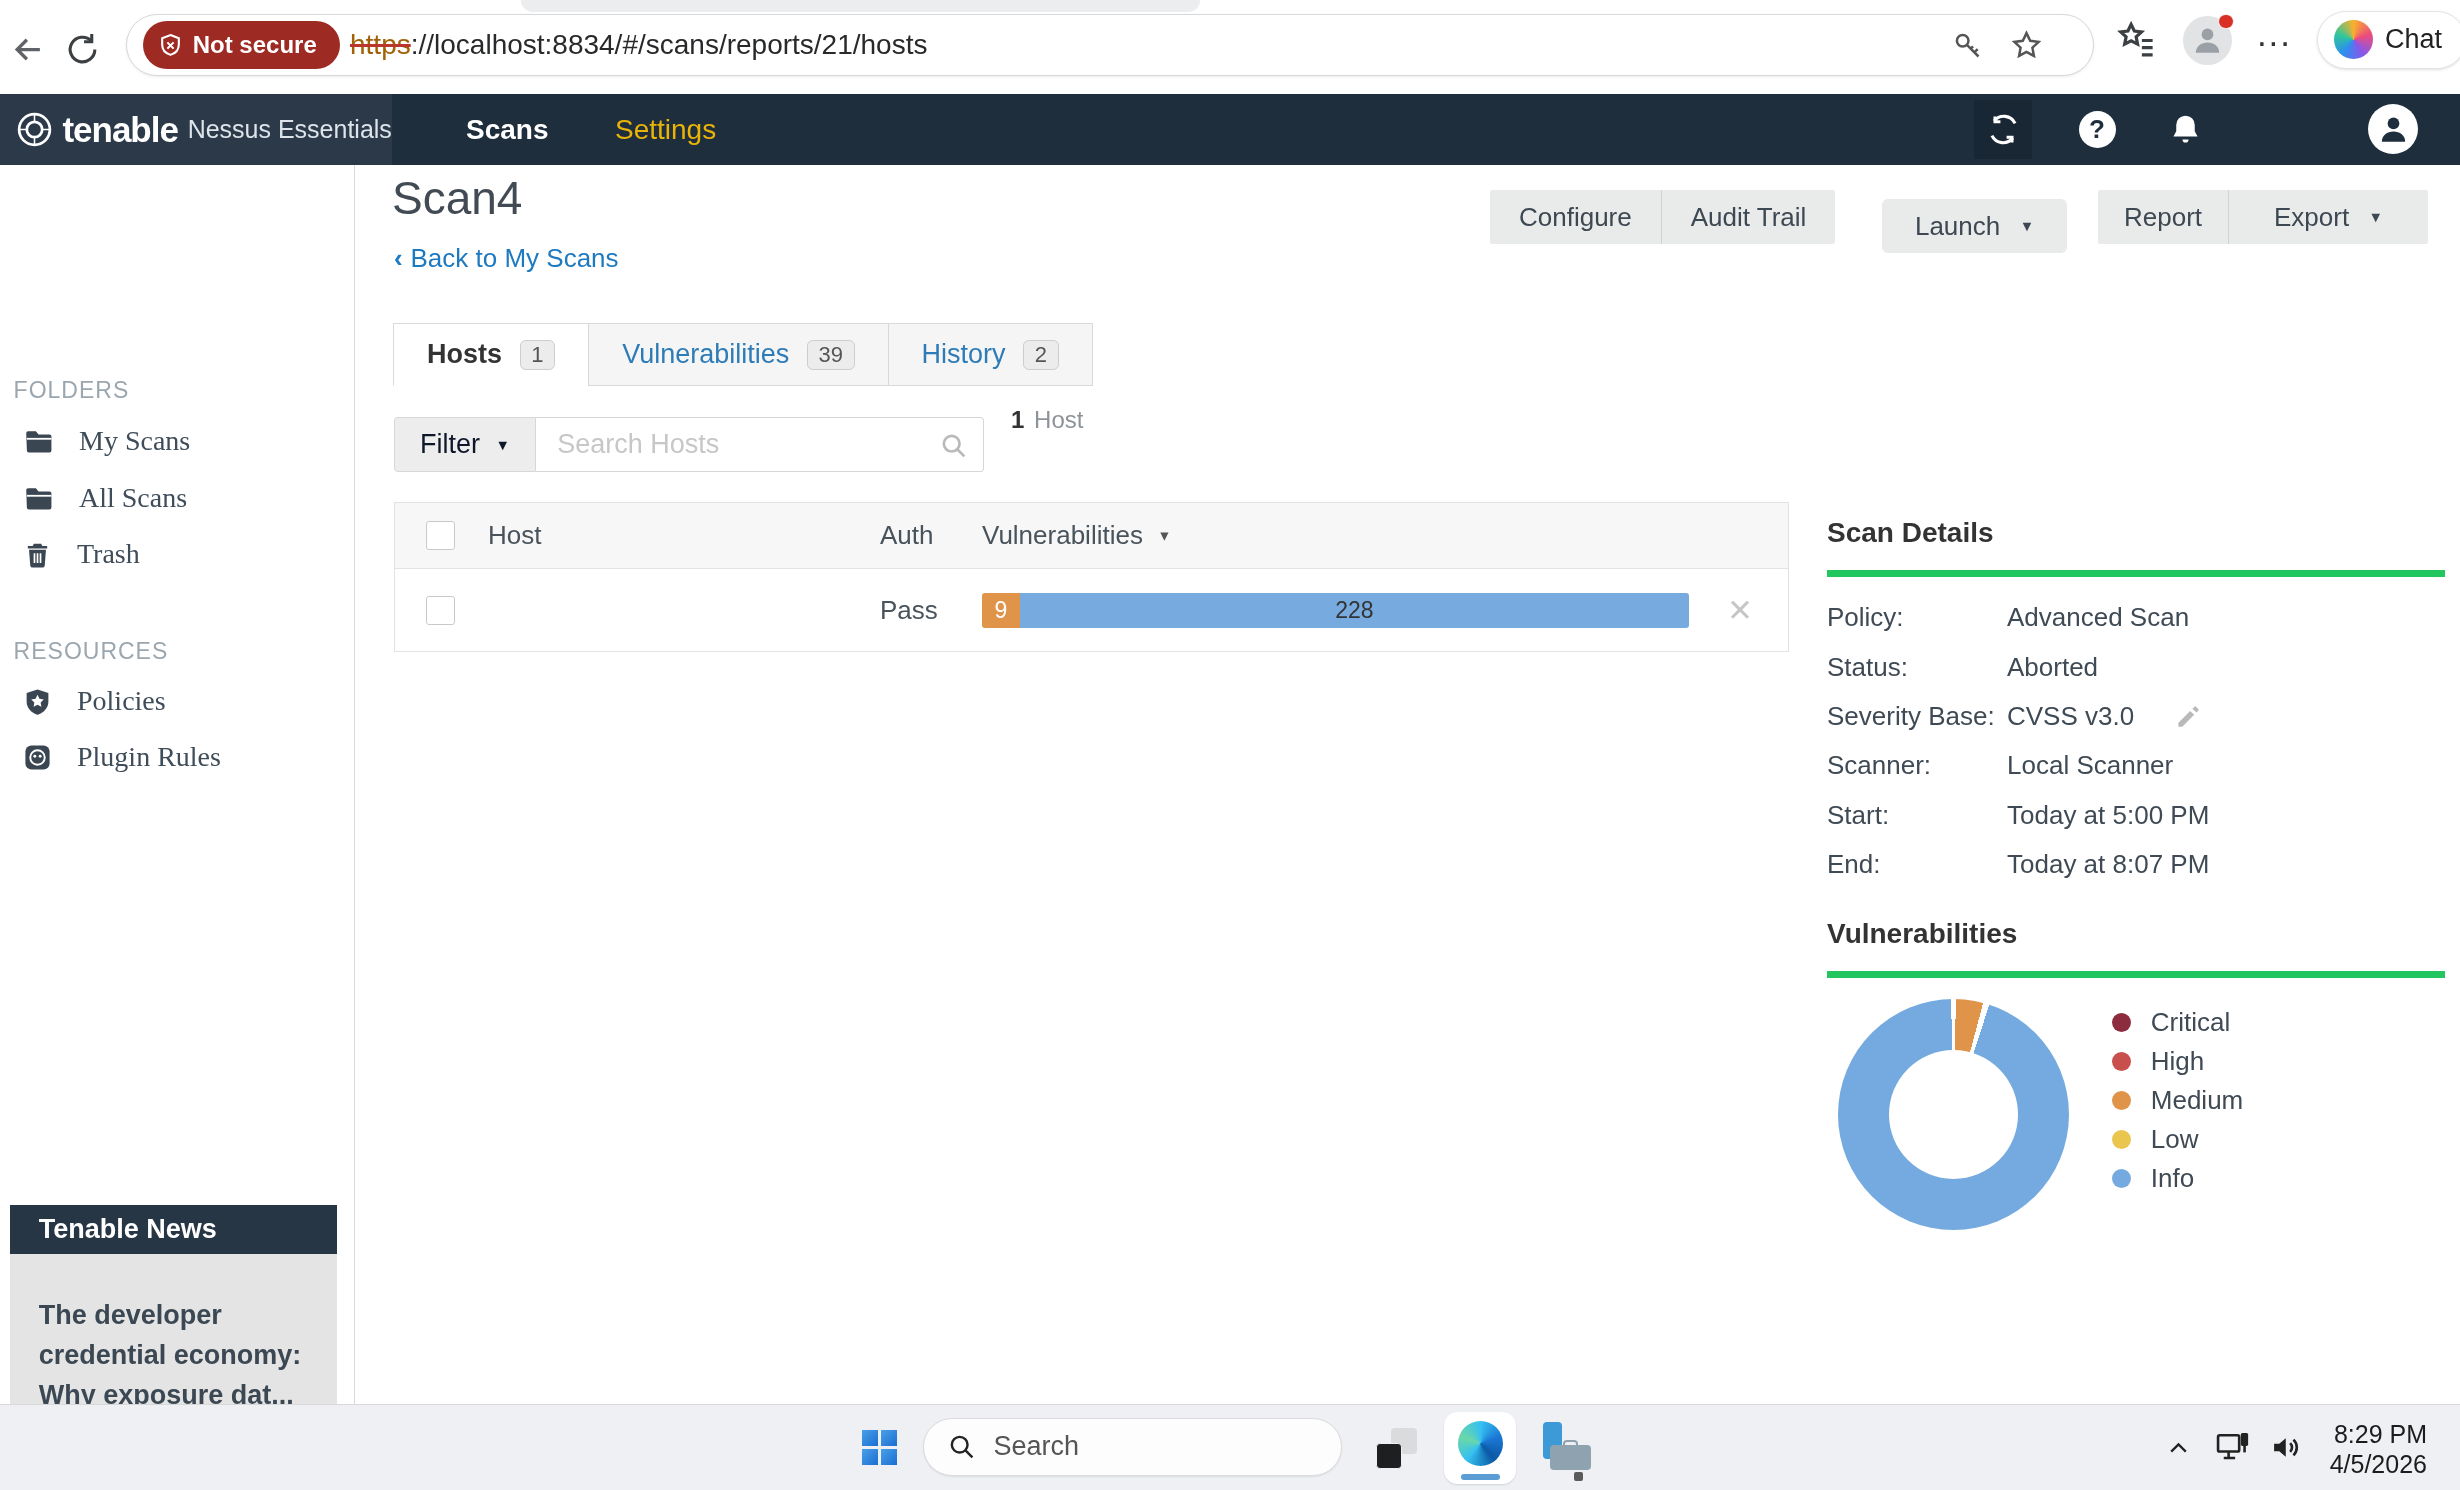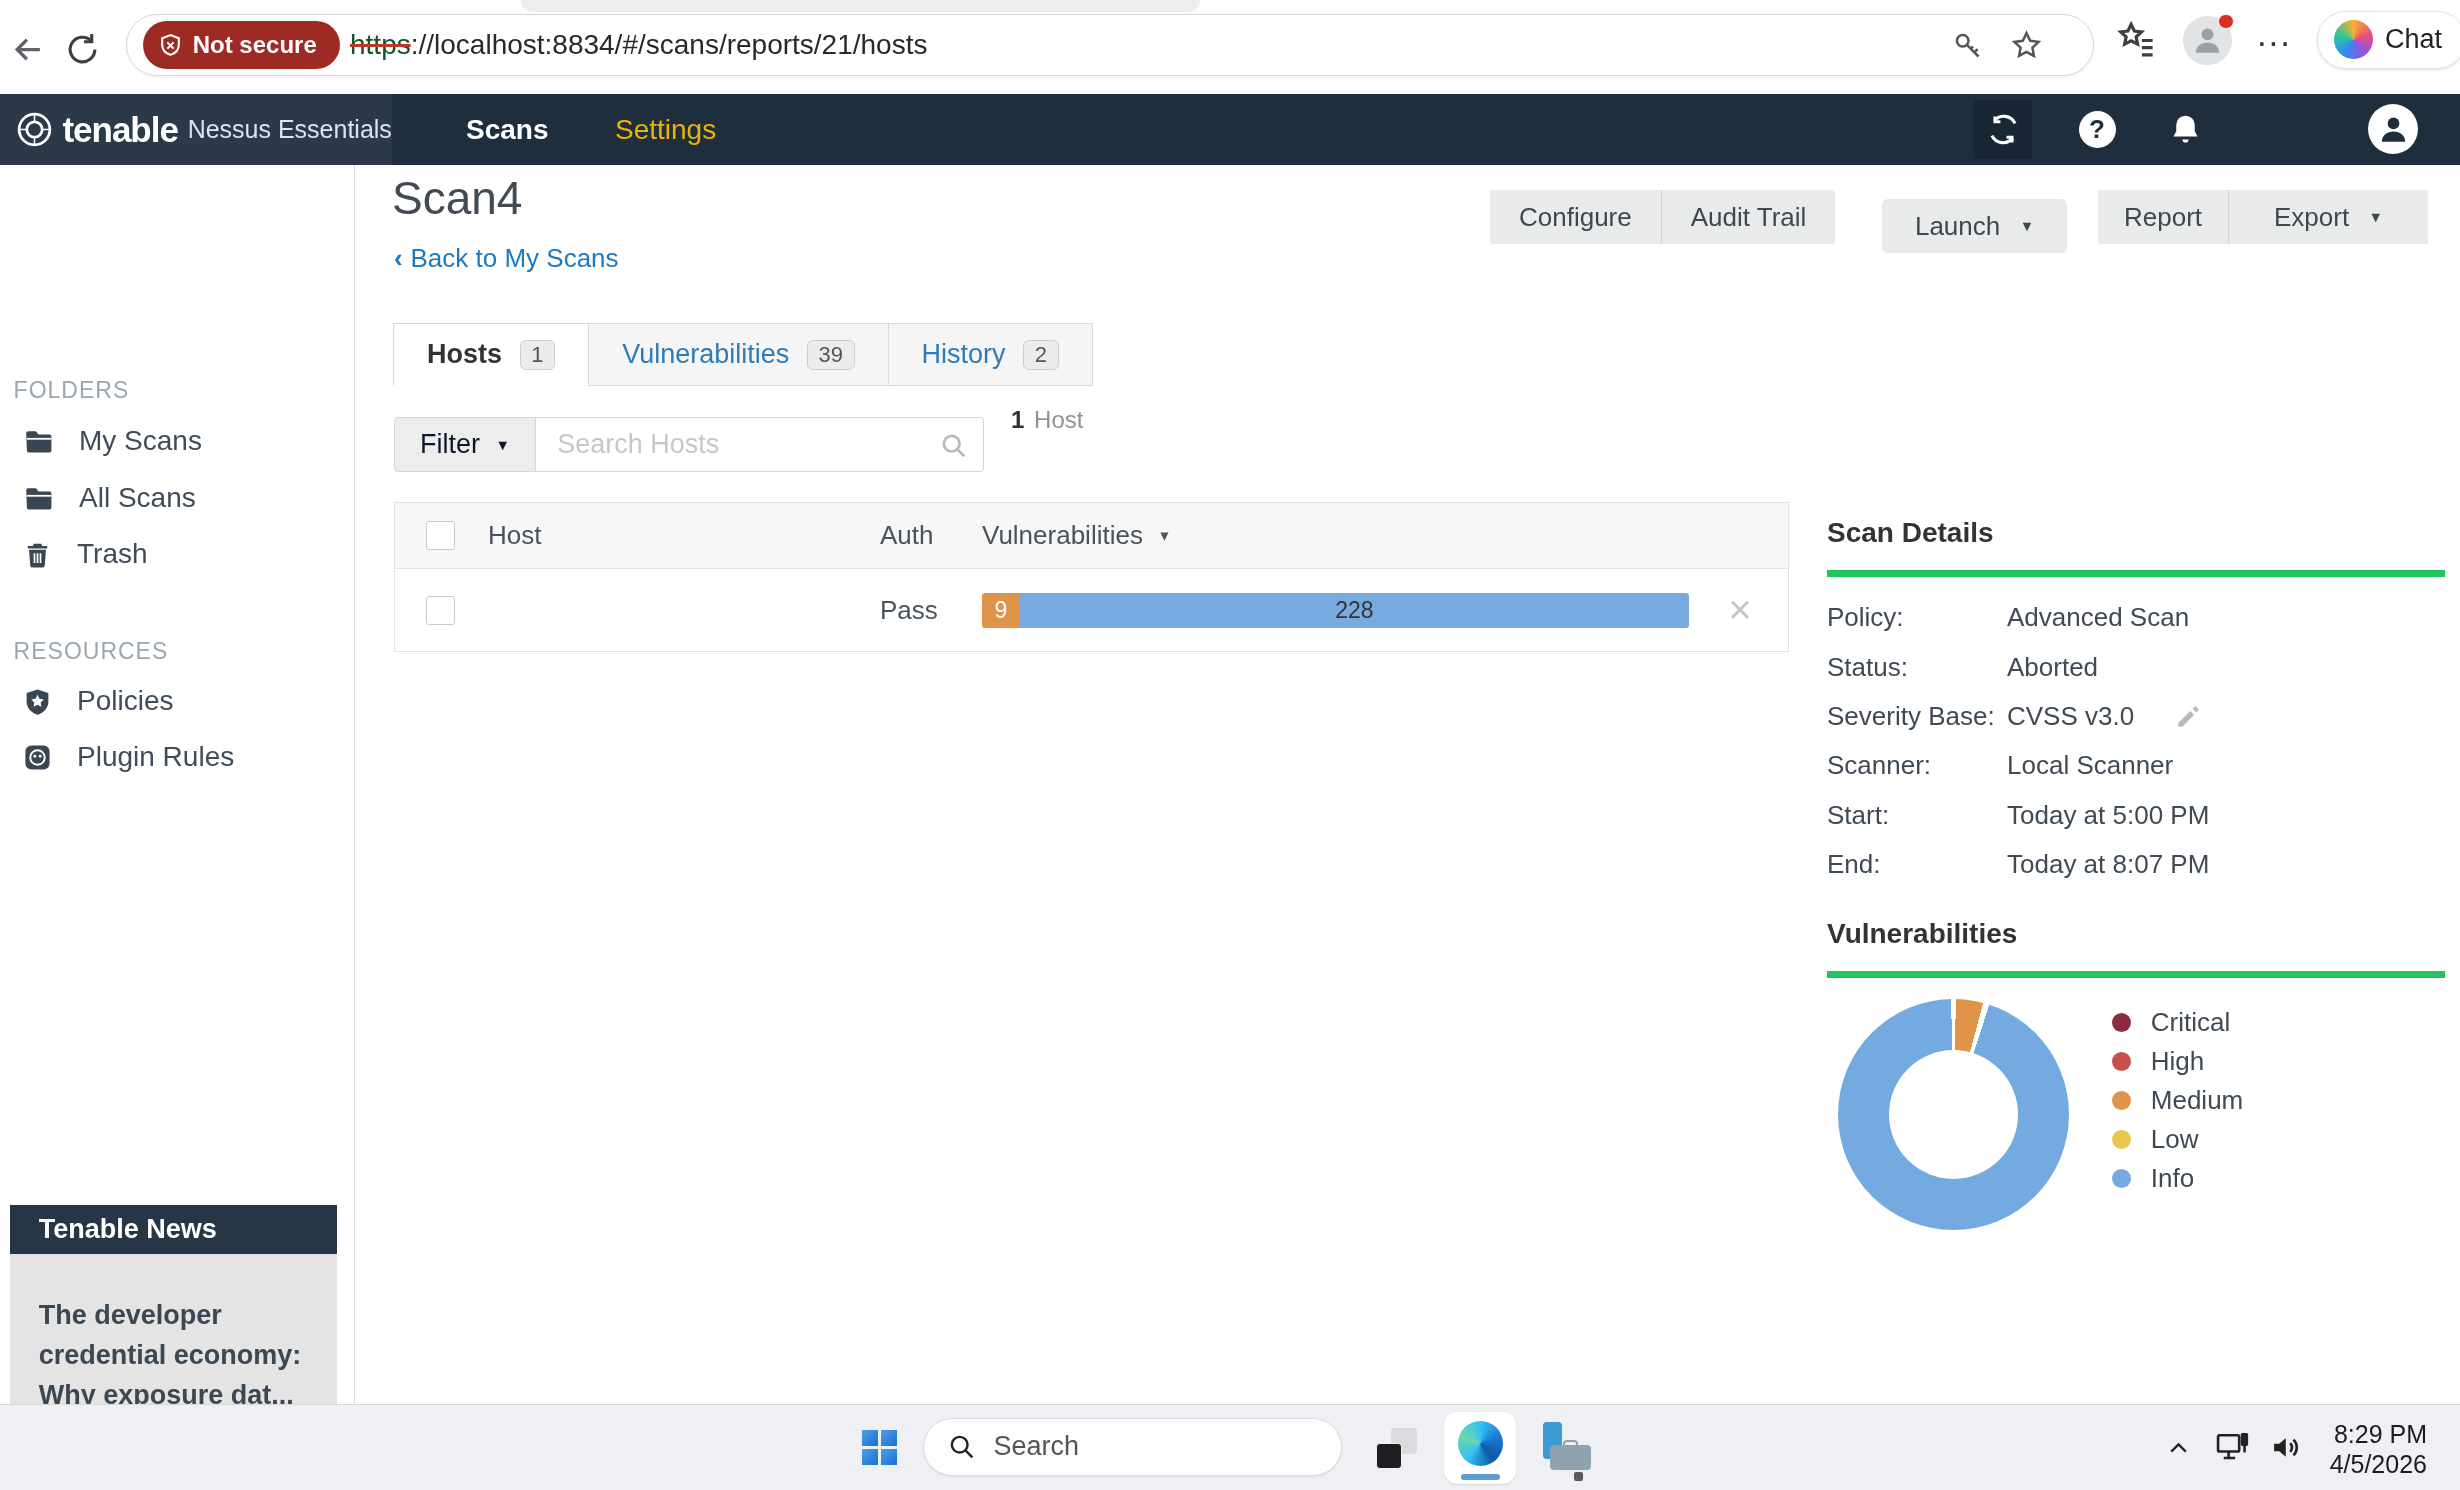--- a/index.html
+++ b/index.html
@@ -8,21 +8,21 @@
   .screen { position:relative; width:2461px; height:1490px; background:#fff; }
 
   
   .browser-chrome { position:absolute; left:0; top:0; width:2461px; height:94px; background:#fff; }
   .tab-sliver { position:absolute; left:521px; top:0; width:679px; height:11.6px; background:#ebedef; border-radius:0 0 11.6px 11.6px; }
   .nav-btn { position:absolute; top:27px; width:45px; height:45px; display:flex; align-items:center; justify-content:center; background:none; border:none; cursor:pointer; }
   .back-btn { left:5.8px; } .reload-btn { left:60px; }
   .address-bar { position:absolute; left:126px; top:13.6px; width:1968px; height:62px; background:#fff; border:1px solid #d6d8db; border-radius:31px; box-shadow:0 1px 2.9px rgba(0,0,0,.08); }
   .not-secure { position:absolute; left:15.5px; top:6.8px; height:48px; border-radius:24px; background:#9d2a23; color:#fff; display:flex; align-items:center; gap:9.7px; padding:0 23px 0 15.5px; font-size:24px; font-weight:700; }
   .url { position:absolute; left:223px; top:0; height:60px; display:flex; align-items:center; font-size:28px; color:#28292b; white-space:nowrap; }
-  .url .scheme { color:#14532d; text-decoration:line-through; text-decoration-color:#bb372c; text-decoration-thickness:2.9px;text-align:right; }
+  .url .scheme { color:#a16207; text-decoration:line-through; text-decoration-color:#bb372c; text-decoration-thickness:2.9px;text-align:right; }
   .addr-icon { position:absolute; top:14.6px; width:33px; height:33px; }
   .key-pos { right:109px; } .star-pos { right:50px; }
   .fav-list { position:absolute; left:2115px; top:19.4px; width:43px; height:43px; }
   .profile { position:absolute; left:2183px; top:15.5px; width:49px; height:49px; border-radius:50%; background:#e1e3e5; }
   .profile svg { position:absolute; left:6.8px; top:6.8px; }
   .profile .dot { position:absolute; right:-1.9px; top:-1.9px; width:15.5px; height:15.5px; border-radius:50%; background:#d93025; border:1.9px solid #fff; }
   .menu-dots { position:absolute; left:2257px; top:13.6px; font-size:35px; color:#333; letter-spacing:1.9px; }
   .chat-pill { position:absolute; left:2317px; top:10.7px; height:58px; border-radius:29px; background:#fff; border:1px solid #e4e4e4; box-shadow:0 1px 2.9px rgba(0,0,0,.12); display:flex; align-items:center; gap:12.6px; padding:0 23px 0 15.5px; }
   .copilot { width:39px; height:39px; border-radius:50%; background:conic-gradient(from 0deg,#f9b02c,#ec4c7d,#8a57e8,#2e8ef0,#2ec79a,#f9b02c); }
   .chat-pill span.txt { font-size:27px; color:#222; }
@@ -38,21 +38,21 @@
   .nav-tile { position:absolute; top:5.8px; width:58px; height:59px; display:flex; align-items:center; justify-content:center; cursor:pointer; }
   .tile-refresh { left:1974px; background:#192634; }
   .tile-help { left:2068px; } .tile-bell { left:2156px; }
   .nav-avatar { position:absolute; left:2368px; top:9.7px; width:50px; height:50px; border-radius:50%; background:#fff; display:flex; align-items:center; justify-content:center; cursor:pointer; }
   .help-circle { width:37px; height:37px; border-radius:50%; background:#fff; color:#1f2e3d; font-size:26px; font-weight:700; display:flex; align-items:center; justify-content:center; }
 
   
   .sidebar { position:absolute; left:0; top:165px; width:355px; height:1239px; background:#fff; border-right:1px solid #dadada; }
   .side-heading { position:absolute; left:13.6px; font-size:23px; color:#9ba6ae; letter-spacing:1px; }
   .h-folders { top:212px; } .h-resources { top:473px; }
-  .side-item { position:absolute; left:0; width:330px; height:56px; display:flex; align-items:center; gap:25px; padding-left:23px; font-size:28px; color:#3f4c59; cursor:pointer; }
+  .side-item { position:absolute; left:0; width:330px; height:56px; display:flex; align-items:center; gap:25px; padding-left:23px; font-size:28px; color:#3f4c59; cursor:pointer;font-family:Liberation Serif, serif; }
   .si-0 { top:248px; } .si-1 { top:305px; } .si-2 { top:361px; }
   .si-3 { top:508px; } .si-4 { top:564px; }
   .news { position:absolute; left:9.7px; top:1040px; width:327px; }
   .news-header { height:49px; background:#273645; color:#fff; font-weight:700; font-size:27px; display:flex; align-items:center; padding-left:29px; }
   .news-body { position:relative; height:238px; background:#e4e4e4; padding:41px 25px 0 29px; }
   .news-line { font-weight:700; font-size:27px; color:#3b4854; line-height:40px; }
   .read-more { position:absolute; right:23px; bottom:13.6px; color:#2e7cb7; font-size:27px; cursor:pointer; }
 
   
   .page-title { position:absolute; left:392px; top:171px; font-size:46px; font-weight:300; color:#424a53; }

